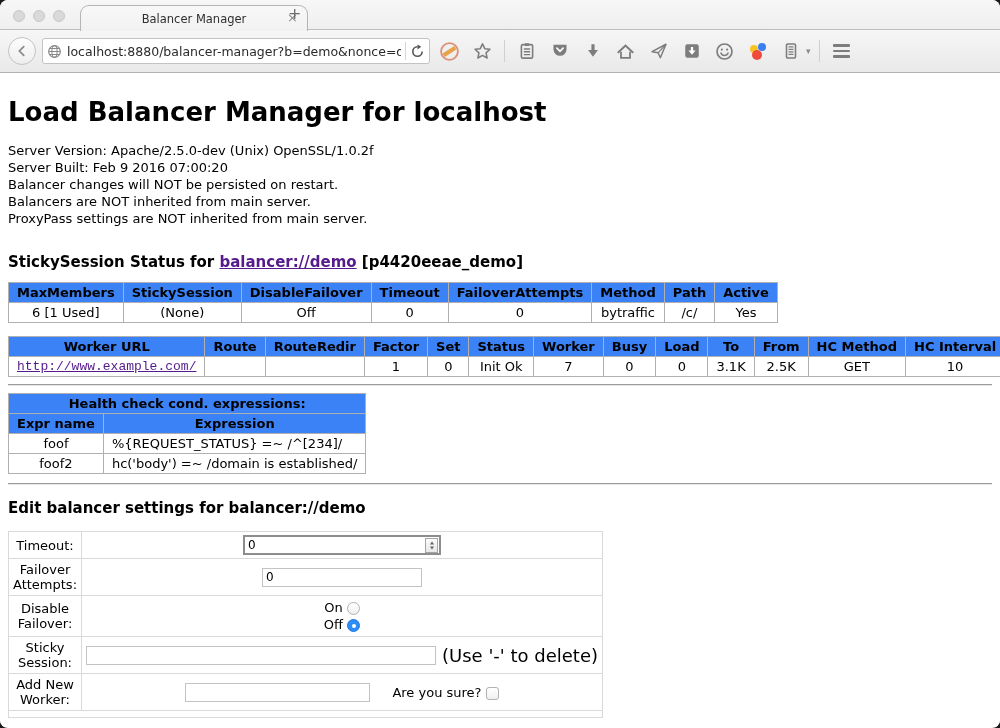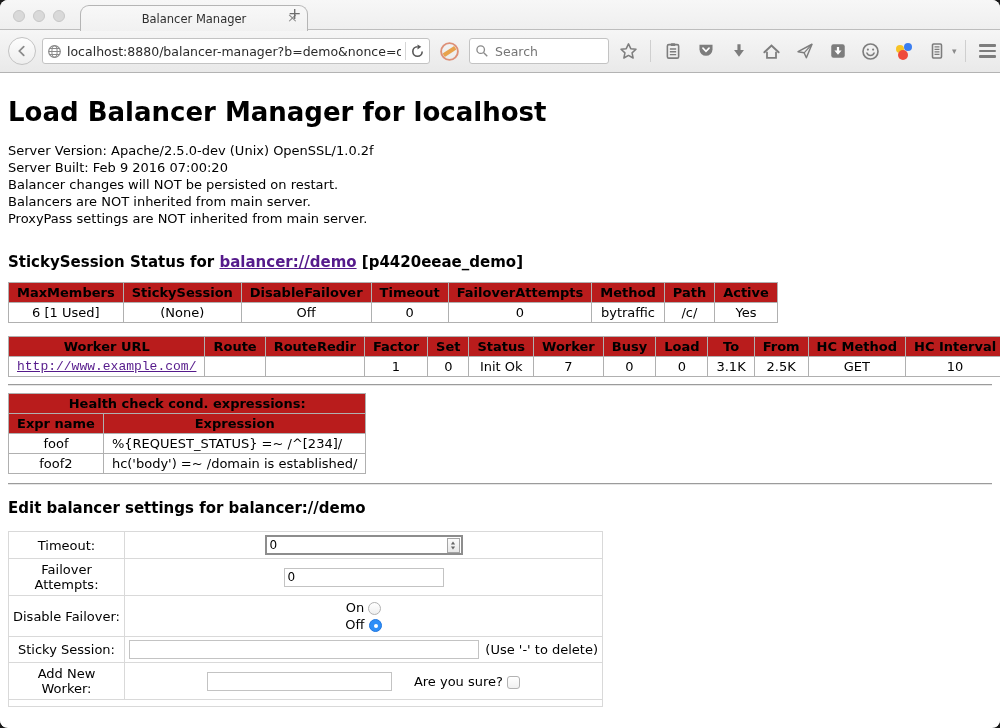--- a/index.html
+++ b/index.html
@@ -40,21 +40,21 @@
   .burger i { width:17px; height:2.5px; background:#7d7d7d; border-radius:1px; }
 
   
   .content { padding:0 8px; background:#fff; height:654px; overflow:hidden; color:#000; }
   h1.pagetitle { font-size:26px; margin:24px 0 15px; font-weight:bold; }
   .info { font-size:13px; line-height:17px; }
   .sect { font-size:15px; font-weight:bold; margin:26px 0 11px; }
   .sect a, .wurl a { color:#551a8b; text-decoration:underline; }
   table.data { border-collapse:collapse; font-size:13px; margin:0; }
   table.data th, table.data td { border:1px solid #b0b0b0; padding:2px 8px; text-align:center; white-space:nowrap; }
-  table.data th { background:#b91c1c; }
+  table.data th { background:#3b82f6; }
   table.worker { width:984px; }
   table.worker td.wurl { text-align:left;font-family:Liberation Mono, monospace; }
   .gap { height:13px; }
   hr.rule { border:none; border-top:1px solid #9b9b9b; border-bottom:1px solid #e6e6e6; margin:7px 0; }
   table.hc td.expr { text-align:left; }
 
   
   table.form { width:595px; border:1px solid #9f9f9f; border-collapse:collapse; font-size:13px; margin-top:14px; }
   table.form td { border:1px solid #d9d9d9; padding:3px 4px; text-align:center; }
   table.form td.lbl { width:116px; }
@@ -73,21 +73,21 @@
   .spin .tri-u { border-bottom-color:#666; margin-bottom:0; transform:scale(.7); }
   .spin .tri-d { border-top-color:#666; transform:scale(.7); }
   .tinput { border:1px solid #c3c3c3; background:#fff; height:19px; font-size:12px; font-family:inherit; padding:0 3px; }
   .radio { width:13px; height:13px; border-radius:50%; border:1px solid #b2b2b2; background:linear-gradient(#fff,#efefef);
            display:inline-block; vertical-align:middle; position:relative; }
   .radio.on { background:#2e8ef7; border-color:#2077e0; }
   .radio.on::after { content:""; position:absolute; left:4px; top:4px; width:4px; height:4px; border-radius:50%; background:#fff; }
   .dfrow { line-height:17px; }
   .stickycell { display:flex; align-items:center; gap:6px; }
   .stickycell .tinput { flex:0 0 350px; }
-  .hint { font-size:13px; white-space:nowrap; margin-left:auto; }
+  .hint { font-size:18px; white-space:nowrap; margin-left:auto; }
   .awcell { display:flex; align-items:center; justify-content:center; gap:22px; }
   .checkbox { width:13px; height:13px; border:1px solid #b2b2b2; border-radius:3px; background:linear-gradient(#fff,#f0f0f0);
               display:inline-block; vertical-align:middle; }
   svg.ic { display:block; }
 </style>
 </head>
 <body>
 
 <div class="window">
 
@@ -121,27 +121,20 @@
       <svg class="ic" width="15" height="15" viewBox="0 0 16 16">
         <path d="M13 8 A5 5 0 1 1 8 3" stroke="#555" stroke-width="1.7" fill="none"></path>
         <path d="M8 0.5 L12 3 L8 5.8 Z" fill="#555"></path>
       </svg>
     </div>
     <div class="tbicon">
       <svg class="ic" width="21" height="21" viewBox="0 0 20 20">
         <circle cx="10" cy="10" r="8" stroke="#dd9078" stroke-width="1.8" fill="none"></circle>
         <path d="M4.5 13.5 L15.5 6.5" stroke="#e8a24c" stroke-width="4"></path>
       </svg>
-    </div>
-    <div class="searchbar">
-      <svg class="ic" width="14" height="14" viewBox="0 0 16 16">
-        <circle cx="6.5" cy="6.5" r="4.3" stroke="#8a8a8a" stroke-width="1.5" fill="none"></circle>
-        <path d="M10 10 L14 14" stroke="#8a8a8a" stroke-width="1.7"></path>
-      </svg>
-      <input type="text" placeholder="Search" style="">
     </div>
     <div class="tbicon">
       <svg class="ic" width="19" height="19" viewBox="0 0 16 16">
         <path d="M8 1.6 L9.9 5.6 L14.3 6.1 L11 9.1 L11.9 13.5 L8 11.3 L4.1 13.5 L5 9.1 L1.7 6.1 L6.1 5.6 Z" stroke="#7d7d7d" stroke-width="1.3" fill="none" stroke-linejoin="round"></path>
       </svg>
     </div>
     <span class="vsep"></span>
     <div class="tbicon">
       <svg class="ic" width="18" height="18" viewBox="0 0 16 16">
         <rect x="3" y="2.3" width="10" height="12" rx="1.3" stroke="#7d7d7d" stroke-width="1.4" fill="none"></rect>

